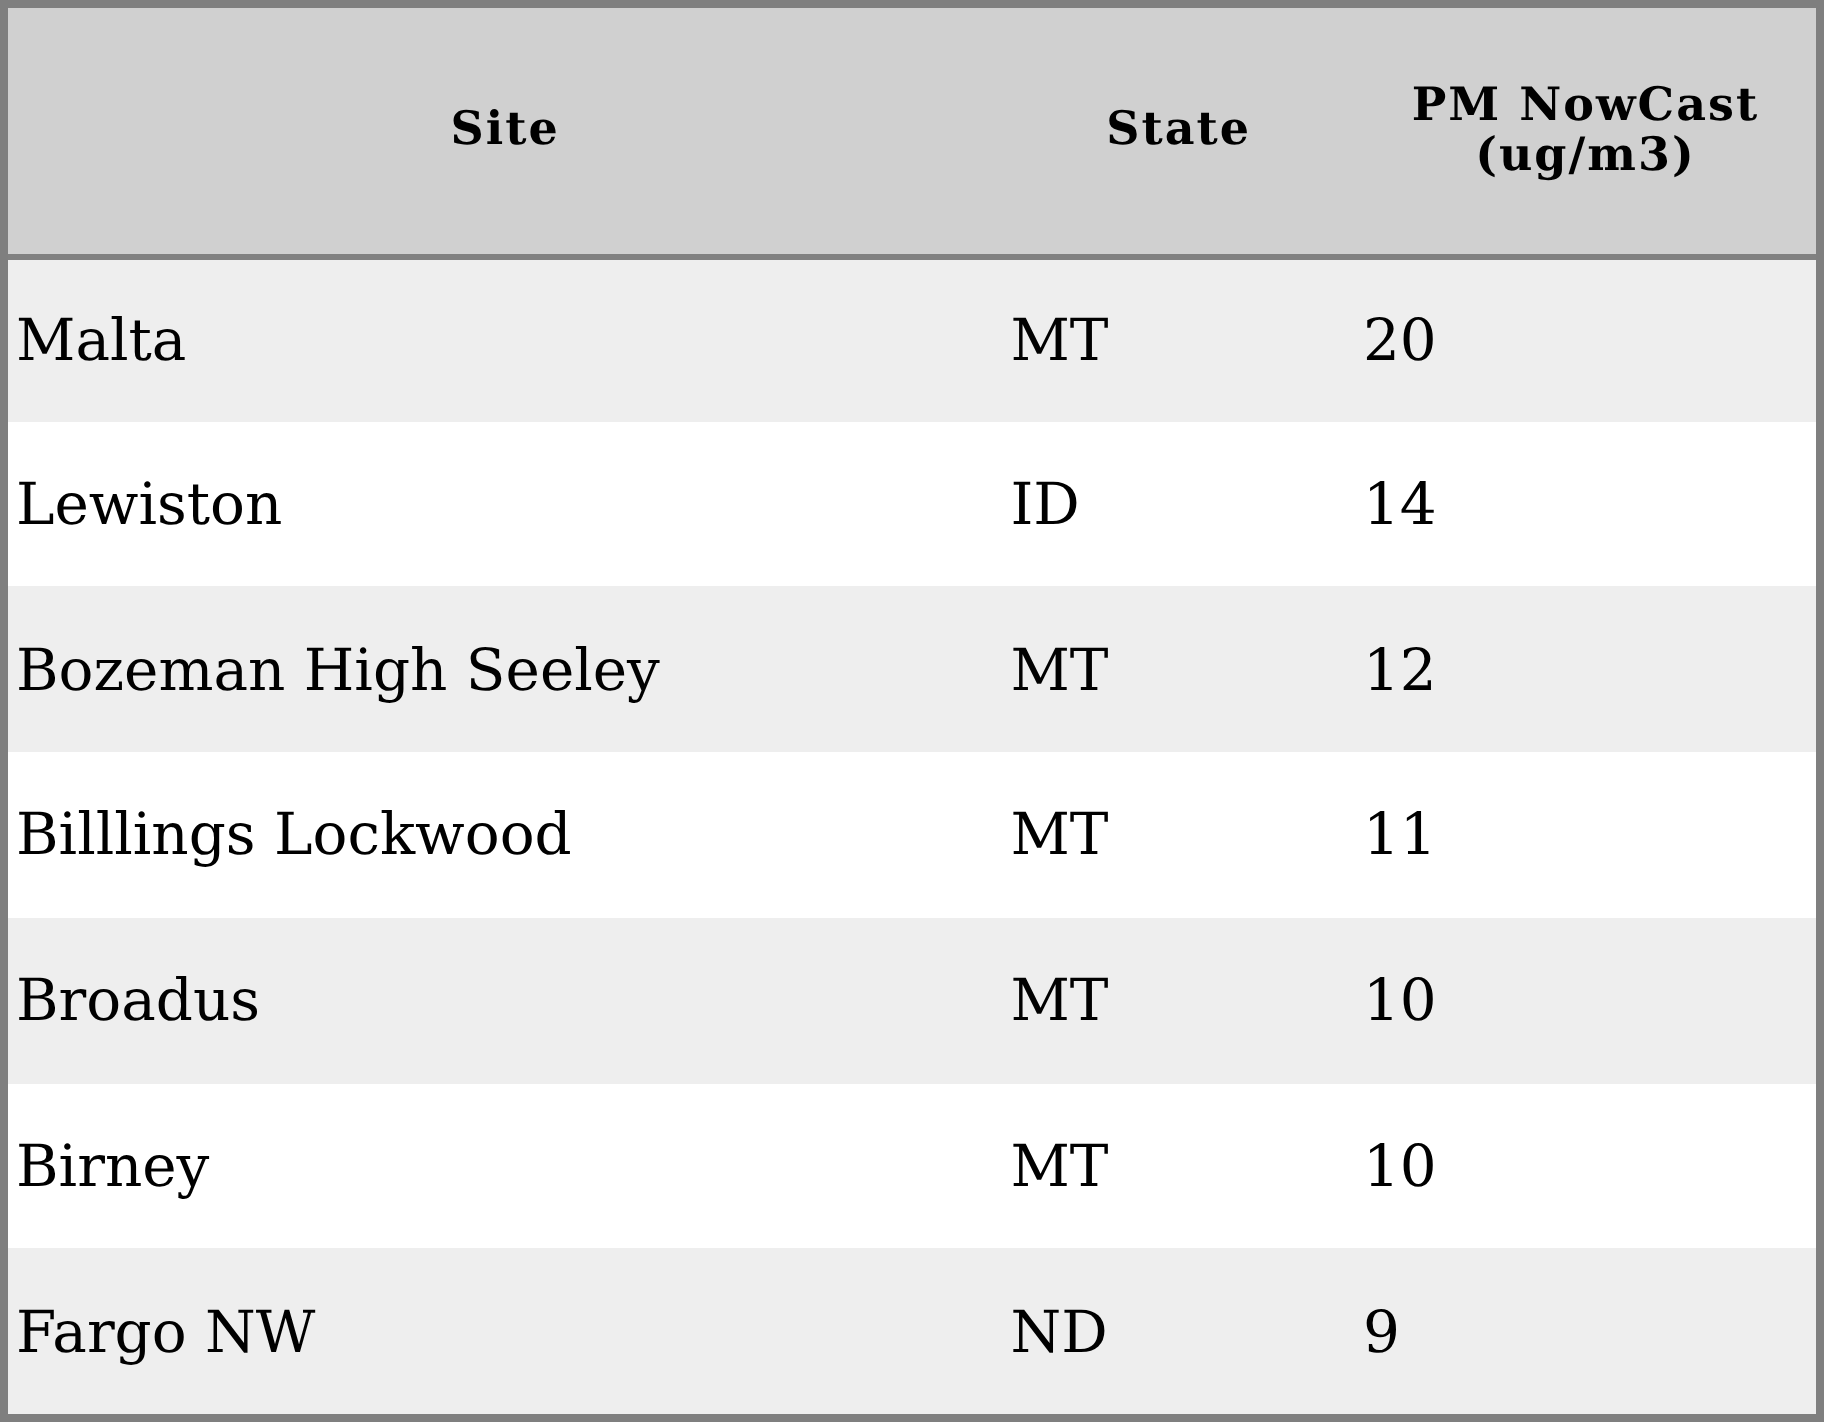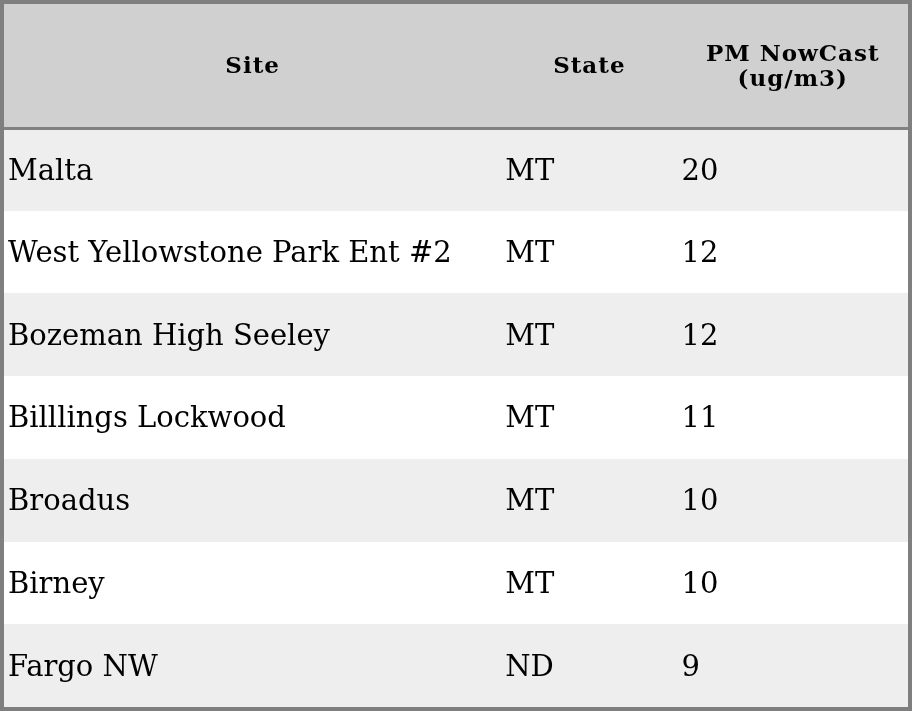--- a/index.html
+++ b/index.html
@@ -84,23 +84,23 @@
       </tr>
     </thead>
     <tbody>
 
     <tr class="">
         <td>Malta</td>
         <td>MT</td>
         <td>20</td>
       </tr>
         <tr class="">
-        <td>West Yellowstone Park Ent #2</td>
-        <td>MT</td>
-        <td>12</td>
+        <td>Lewiston</td>
+        <td>ID</td>
+        <td>14</td>
       </tr>
         <tr class="">
         <td>Bozeman High Seeley</td>
         <td>MT</td>
         <td>12</td>
       </tr>
         <tr class="">
         <td>Billlings Lockwood</td>
         <td>MT</td>
         <td>11</td>

